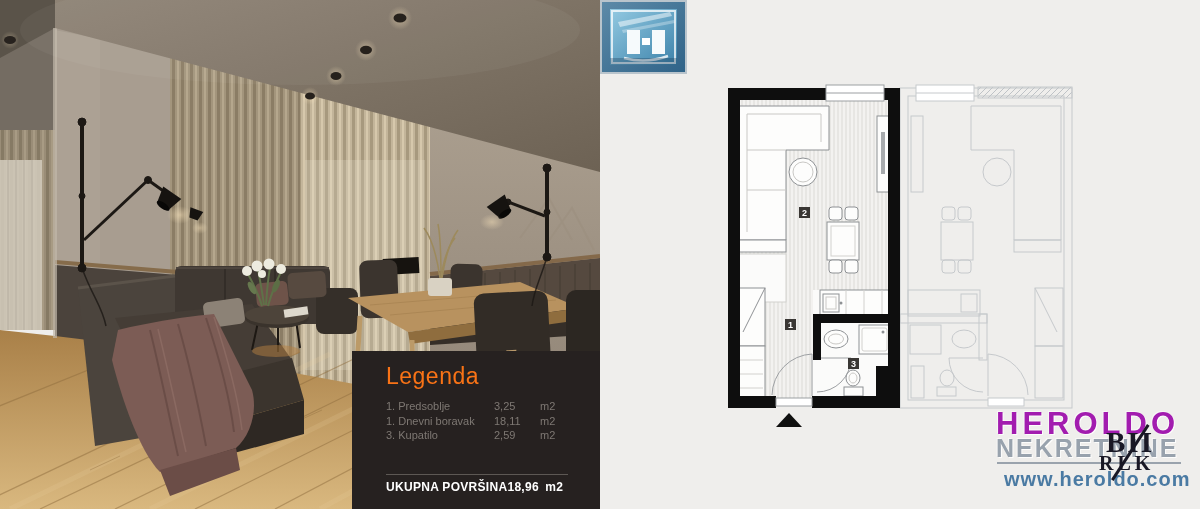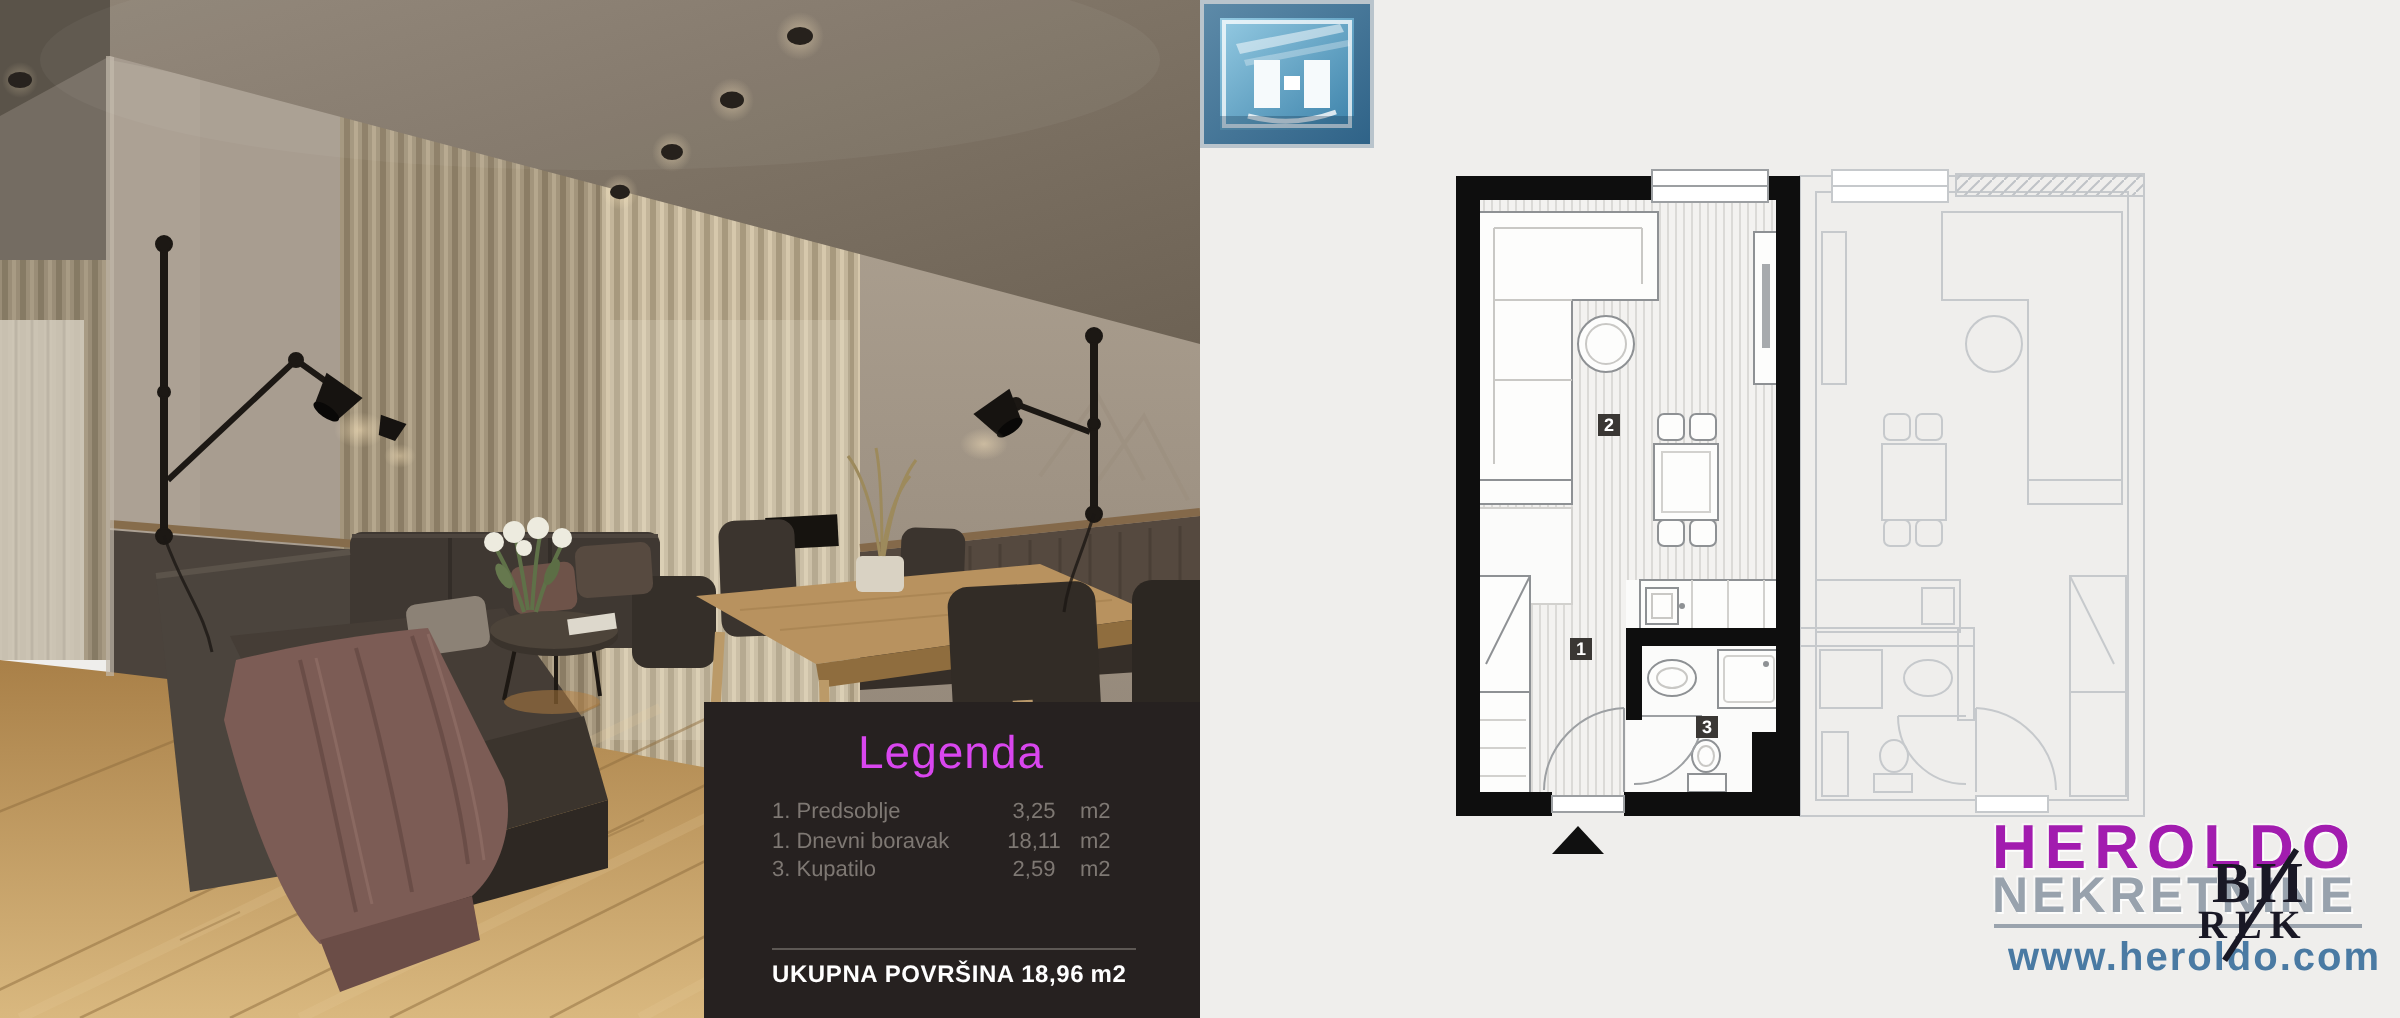--- a/index.html
+++ b/index.html
@@ -5,25 +5,25 @@
   html,body{margin:0;padding:0;background:#ffffff;font-family:"Liberation Sans",sans-serif;}
   .canvas{position:relative;width:1200px;height:509px;overflow:hidden;background:#efeeec;}
   .photo-pane{position:absolute;left:0;top:0;width:600px;height:509px;overflow:hidden;}
   .photo-pane svg{display:block;}
   .plan-pane{position:absolute;left:600px;top:0;width:600px;height:509px;overflow:hidden;background:#efeeec;}
   .plan-pane > svg{position:absolute;left:0;top:0;}
 
   
   .legend{position:absolute;left:352px;top:351px;width:248px;height:158px;background:#262120;
           box-sizing:border-box;padding:10px 30px 0 34px;color:#7e7873;}
-  .legend-title{font-size:23px;line-height:30px;color:#d946ef;font-weight:400;letter-spacing:.5px;margin-left:43px;}
+  .legend-title{font-size:23px;line-height:30px;color:#f97316;font-weight:400;letter-spacing:.5px;}
   .legend-items{margin-top:8px;}
   .lrow{display:flex;font-size:11px;line-height:14.5px;}
   .ll{flex:1;white-space:nowrap;}
-  .lv{width:46px;text-align:center;}
+  .lv{width:46px;text-align:left;}
   .lu{width:30px;}
   .legend-divider{height:1px;background:#5d5854;width:182px;margin:31px 0 5px 0;}
   .lrow.total{font-size:12px;font-weight:bold;color:#ffffff;letter-spacing:.3px;}
 
   
   .brand-icon{position:absolute;left:445px;top:338px;}
   .brand-name1{position:absolute;left:396px;top:406px;font-size:31px;font-weight:bold;letter-spacing:4px;
                color:#a21caf;text-shadow:1px 1px 0 rgba(255,255,255,.85),-1px -1px 0 rgba(255,255,255,.55);}
   .brand-name2{position:absolute;left:396px;top:434px;font-size:25px;font-weight:bold;letter-spacing:2px;
                color:#98a2ad;text-shadow:1px 1px 0 rgba(255,255,255,.85),-1px -1px 0 rgba(255,255,255,.55);text-align:right;}

